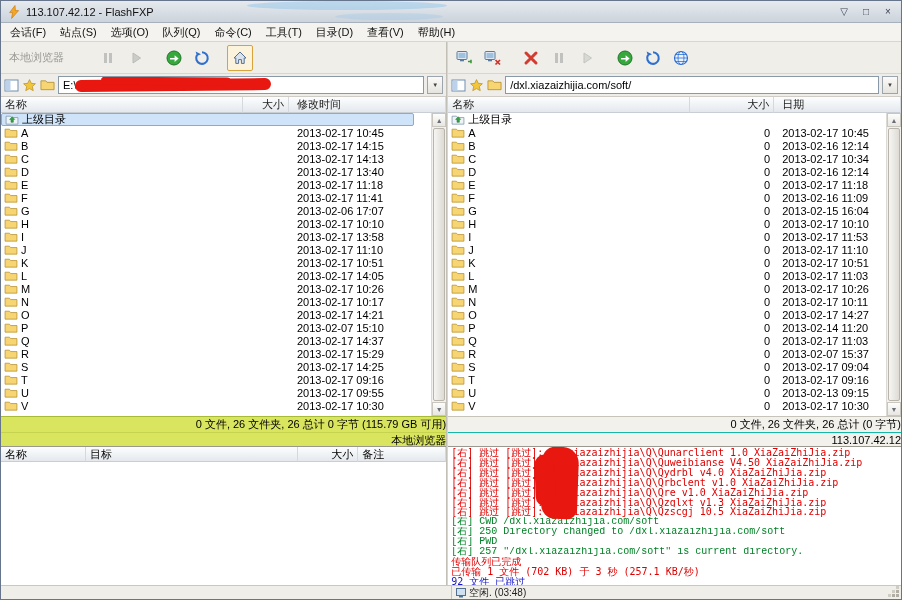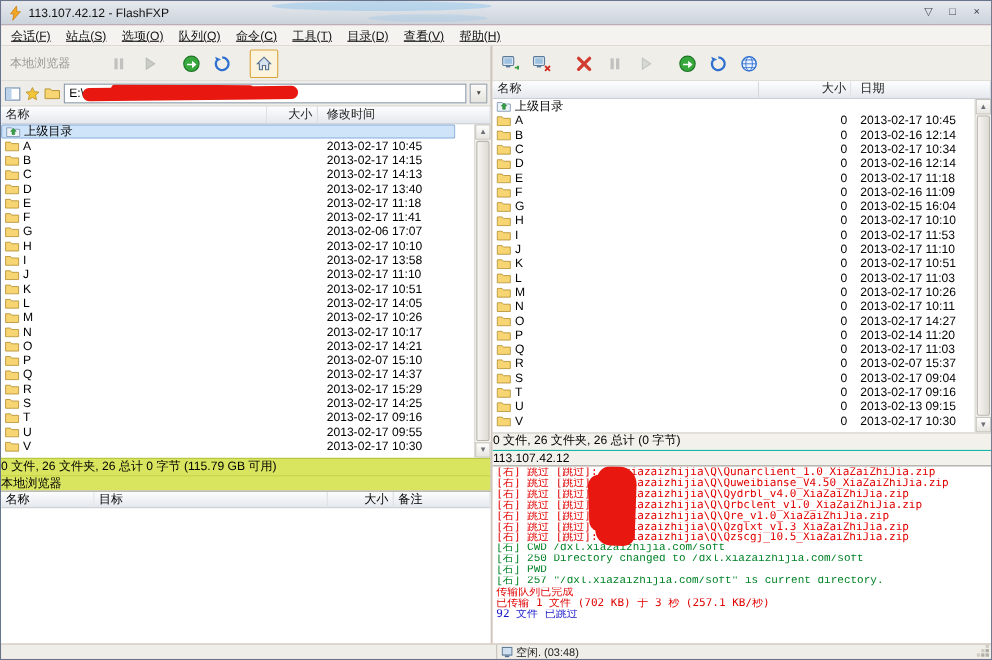--- a/index.html
+++ b/index.html
@@ -1,29 +1,29 @@
 <!DOCTYPE html>
 <html><head>
 <meta charset="utf-8">
 <style>
   * { margin:0; padding:0; box-sizing:border-box; }
   body { font-family:"Liberation Sans","DejaVu Sans",sans-serif; background:#888; }
-  .window { position:relative; width:902px; height:600px; border:1px solid #66758c; background:#fca5a5; overflow:hidden; }
+  .window { position:relative; width:902px; height:600px; border:1px solid #66758c; background:#3b82f6; overflow:hidden; }
 
   
   .titlebar { height:22px; display:flex; align-items:center; padding:0 6px; gap:5px;
     background:linear-gradient(#e6eaef,#ccd3db); border-bottom:1px solid #a7b1bd; font-size:11px; color:#111; }
   .app-icon { width:14px; height:14px; display:inline-flex; }
   .title { flex:1; }
   .win-controls { display:flex; gap:8px; color:#3c4350; font-size:10px; }
   .wc { cursor:default; width:14px; text-align:center; }
 
   
   .menubar { height:19px; background:#f4f3ef; border-bottom:1px solid #d9d6cf; display:flex; align-items:center; font-size:11px; padding-left:2px; }
-  .menu-item { padding:0 7px; color:#111;text-decoration:underline; }
+  .menu-item { padding:0 7px; color:#111; }
 
   .main { display:flex; height:543px; }
   .col { display:flex; flex-direction:column; background:#fff; }
   .col.left { width:453px; }
   .col.right { flex:1; }
   .vsplit { width:2px; background:#d8d5cd; border-left:1px solid #c2bfb7; }
 
   
   .toolbar { height:32px; background:#efeee9; border-bottom:1px solid #d9d6cf; display:flex; align-items:center; padding:0 4px; }
   .tb-label { color:#9b9a94; font-size:11px; margin:0 16px 0 4px; min-width:70px; }
@@ -57,21 +57,21 @@
   .fi { width:14px; height:11px; flex:none; }
 
   
   .vscroll { position:absolute; top:16px; right:0; width:15px; height:303px; background:#f2f1ee; border-left:1px solid #dcdad4; }
   .vs-a { height:14px; text-align:center; font-size:7px; line-height:14px; color:#6b6f75; background:linear-gradient(#fdfdfc,#e8e6e1); border:1px solid #c9c6bf; }
   .vs-a.down { position:absolute; bottom:0; left:0; right:0; }
   .vs-t { position:absolute; top:15px; bottom:15px; left:1px; right:1px; background:linear-gradient(90deg,#f6f5f3,#dedbd4); border:1px solid #b9b5ac; border-radius:2px; }
 
   
   .statusband { height:30px; }
-  .statusband .sline { height:15px; line-height:15px; text-align:left; font-size:11px; overflow:hidden; }
+  .statusband .sline { height:15px; line-height:15px; text-align:right; font-size:11px; overflow:hidden; }
   .statusband.lime { background:#d9e55e; border-top:1px solid #a8bb37; }
   .statusband.lime .sline + .sline { border-top:1px solid #c6d34e; }
   .statusband.gray { background:#f2f1eb; border-top:1px solid #c6c3ba; }
   .statusband.gray .sline + .sline { border-top:1px solid #14b8a6; }
 
   
   .bottom { height:139px; border-top:1px solid #9a978f; background:#fff; position:relative; overflow:hidden; }
   .qheader { display:flex; height:15px; font-size:11px; }
   .qh { background:linear-gradient(#fcfdfe,#eef1f4 60%,#e4e8ed); border-right:1px solid #d5d9de; border-bottom:1px solid #c9ced4; line-height:14px; padding-left:4px; overflow:hidden; }
   .qh.c0 { width:85px; } .qh.c1 { flex:1; } .qh.c2 { width:60px; text-align:right; padding-right:4px; } .qh.c3 { width:88px; }
@@ -506,20 +506,44 @@
         </div>
         <div class="tb-btn">
           <svg viewBox="0 0 16 16" width="16" height="16">
               <circle cx="8" cy="8" r="6.5" fill="#eaf3ff" stroke="#2f6fd0" stroke-width="1.2"></circle>
               <ellipse cx="8" cy="8" rx="3" ry="6.5" fill="none" stroke="#2f6fd0" stroke-width="0.8"></ellipse>
               <path d="M1.5 8 h13 M2.6 4.5 h10.8 M2.6 11.5 h10.8" stroke="#2f6fd0" stroke-width="0.8"></path>
             </svg>
         </div>
       </div>
 
+      <div class="pathbar">
+        <span class="pb-icon">
+          <svg viewBox="0 0 15 15" width="15" height="15">
+              <rect x="1" y="2" width="13" height="11" fill="#fff" stroke="#6f8faf"></rect>
+              <rect x="1.5" y="2.5" width="5" height="10" fill="#bcd2ea"></rect>
+            </svg>
+        </span>
+        <span class="pb-icon">
+          <svg viewBox="0 0 16 15" width="15" height="15">
+              <path d="M8 1.2 l1.9 4 4.4.4 -3.3 3 1 4.4 L8 10.8 4 13 5 8.6 1.7 5.6 6.1 5.2z" fill="#f3c63a" stroke="#b8922a" stroke-width="0.8"></path>
+            </svg>
+        </span>
+        <span class="pb-icon">
+          <svg viewBox="0 0 16 13" width="15" height="13">
+              <path d="M1 2.6h5.2l1.4 1.6H15V12H1z" fill="#f7d573" stroke="#b59030" stroke-width="0.9"></path>
+            </svg>
+        </span>
+        <span class="path-field">
+          <span>/dxl.xiazaizhijia.com/soft/</span>
+        </span>
+        <span class="combo-btn">
+            <span>▼</span>
+          </span>
+      </div>
 
       <div class="listwrap">
         <div class="lheader">
           <span class="hc name">名称</span>
           <span class="hc size">大小</span>
           <span class="hc time">日期</span>
         </div>
         <div class="list" id="remote-list">
             <div class="row parent">
               <span class="cell name">

